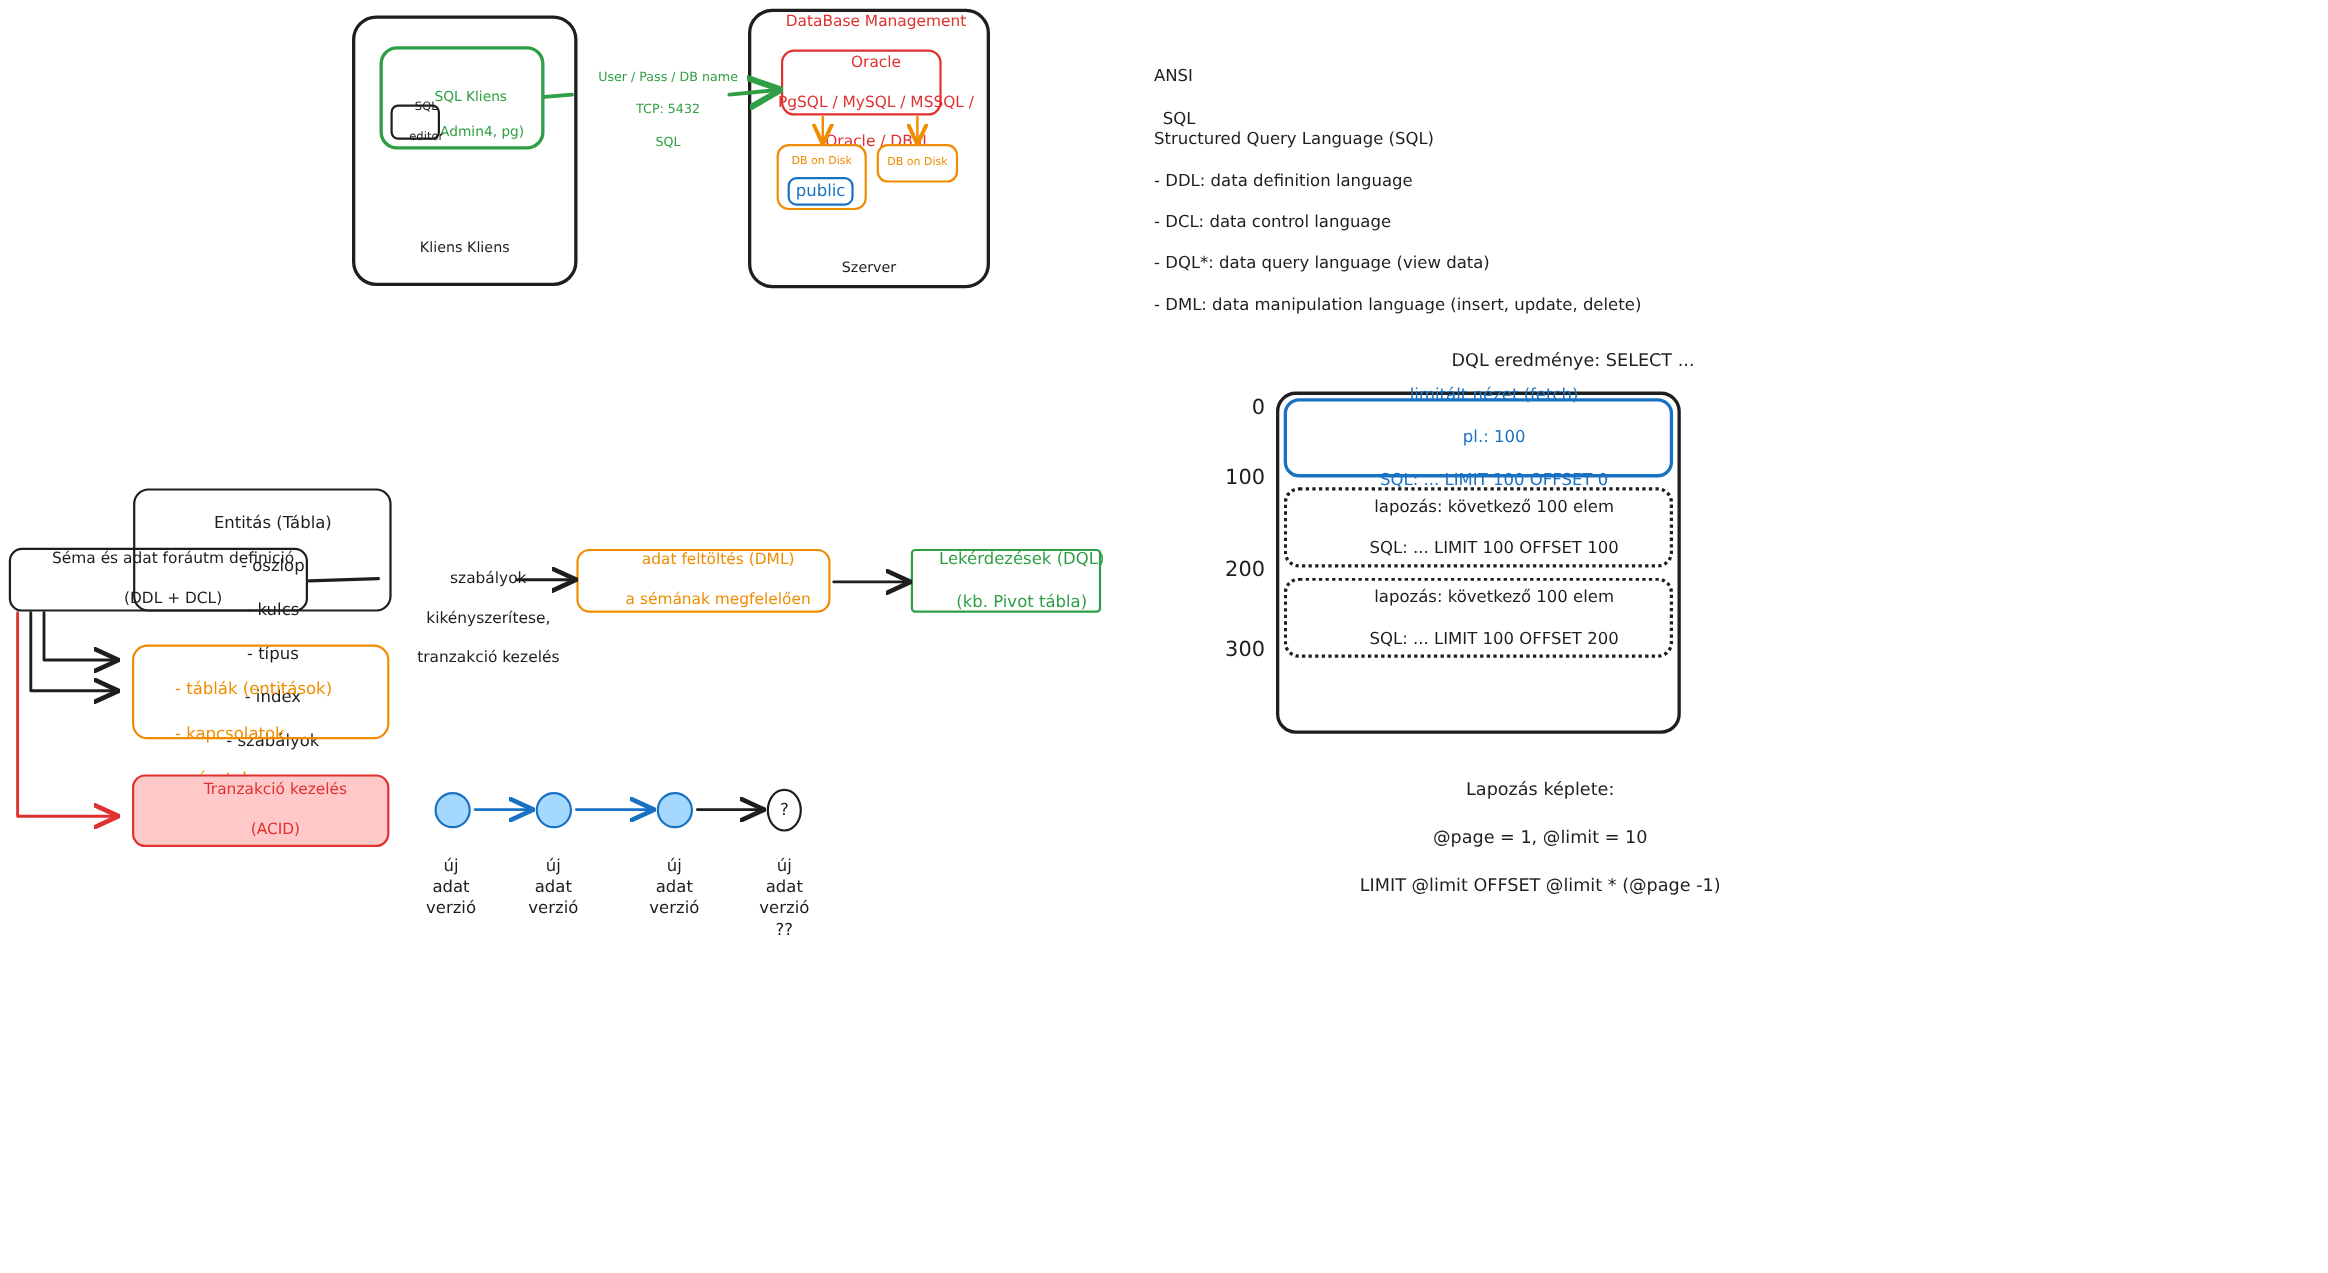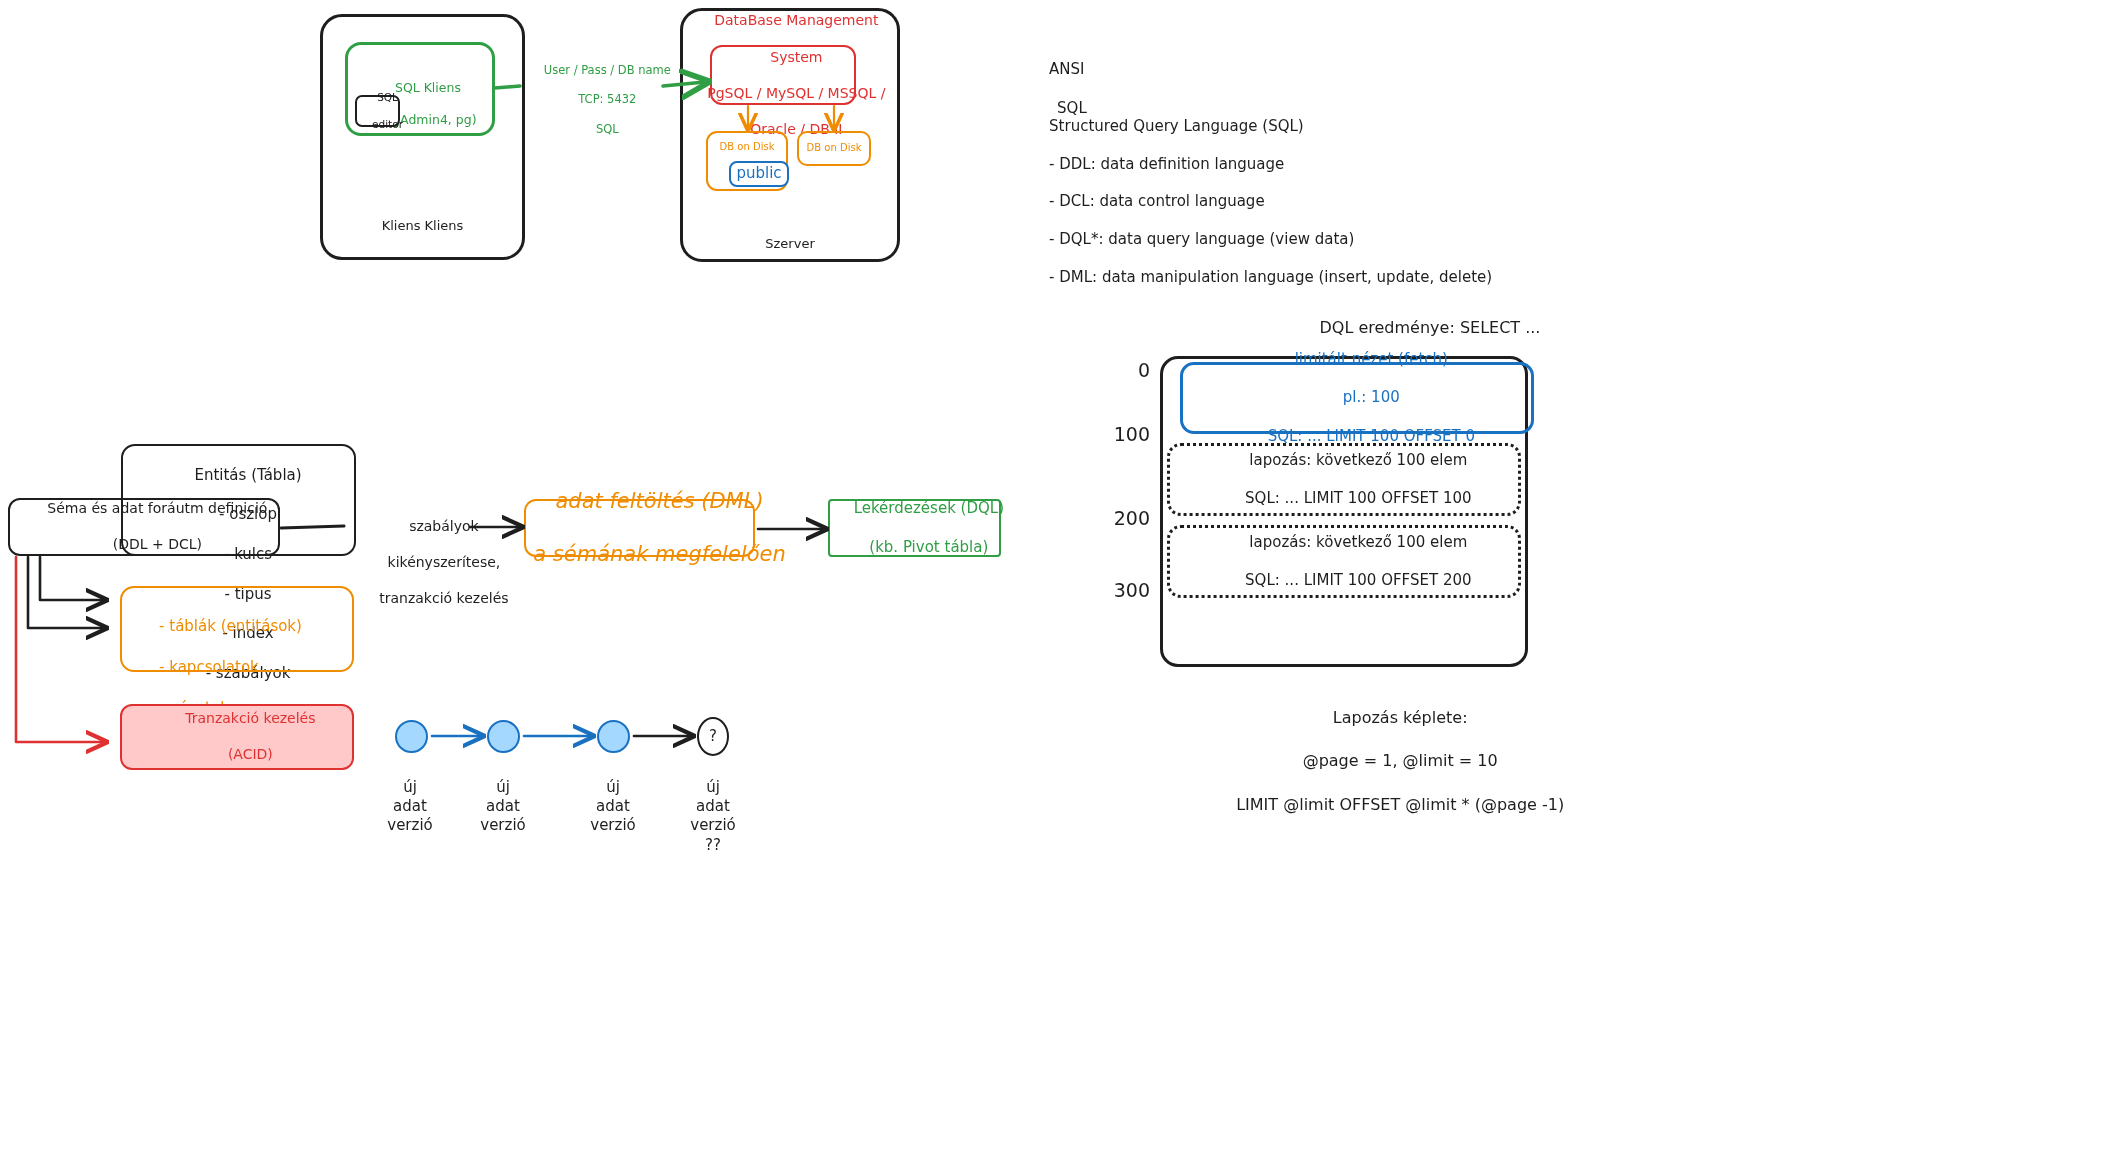--- a/index.html
+++ b/index.html
@@ -31,21 +31,21 @@
   .lbl {
     position: absolute;
     white-space: pre;
     text-align: center;
     line-height: 1.28;
   }
   .sk-black  { border-color: #1e1e1e; color: #1e1e1e; }
   .sk-green  { border-color: #2f9e44; color: #2f9e44; }
   .sk-red    { border-color: #e03131; color: #e03131; }
   .sk-orange { border-color: #f08c00; color: #f08c00; }
-  .sk-blue   { border-color: #1971c2; color: #1971c2; margin-left: 13px; }
+  .sk-blue   { border-color: #1971c2; color: #1971c2; }
 
   .t-black  { color: #1e1e1e; }
   .t-green  { color: #2f9e44; }
   .t-red    { color: #e03131; }
   .t-orange { color: #f08c00; }
   .t-blue   { color: #1971c2; }
 
   svg.layer {
     position: absolute;
     left: 0;
@@ -95,21 +95,21 @@
     <span>TCP: 5432</span><br>
     <span>SQL</span>
   </div>
 
   <div class="box sk-black" style="left:680px; top:8px; width:220px; height:254px; border-width:3px; border-radius:22px;"></div>
   <div class="lbl t-black" style="left:680px; top:236px; width:220px; font-size:13px;">Szerver</div>
 
   <div class="box sk-red" style="left:710px; top:45px; width:146px; height:60px; border-width:2.5px; border-radius:12px;">
     <span class="lbl t-red" style="position:static; font-size:14px; line-height:1.3;">
       <span>DataBase Management</span><br>
-      <span>System</span><br>
+      <span>Oracle</span><br>
       <span>PgSQL / MySQL / MSSQL /</span><br>
       <span>Oracle / DB II</span>
     </span>
   </div>
 
   <div class="box sk-orange" style="left:706px; top:131px; width:82px; height:60px; border-width:2.5px; border-radius:11px; justify-content:flex-start; padding-top:8px;">
     <span class="lbl t-orange" style="position:static; font-size:10px;">DB on Disk</span>
   </div>
   <div class="box sk-blue" style="left:716px; top:161px; width:60px; height:26px; border-width:2.5px; border-radius:8px; background:#ffffff;">
     <span class="lbl t-blue" style="position:static; font-size:15px;">public</span>
@@ -139,21 +139,21 @@
     </span>
   </div>
 
   <div class="lbl t-black" style="left:345px; top:500px; width:180px; font-size:14px;">
     <span>szabályok</span><br>
     <span>kikényszerítese,</span><br>
     <span>tranzakció kezelés</span>
   </div>
 
   <div class="box sk-orange" style="left:524px; top:499px; width:231px; height:58px; border-width:2.5px; border-radius:12px;">
-    <span class="lbl t-orange" style="position:static; font-size:21px;font-style:italic;">
+    <span class="lbl t-orange" style="position:static; font-size:14px;">
       <span>adat feltöltés (DML)</span><br>
       <span>a sémának megfelelően</span>
     </span>
   </div>
 
   <div class="box sk-green" style="left:828px; top:499px; width:173px; height:58px; border-width:2.5px; border-radius:4px;">
     <span class="lbl t-green" style="position:static; font-size:15px;">
       <span>Lekérdezések (DQL)</span><br>
       <span>(kb. Pivot tábla)</span>
     </span>

